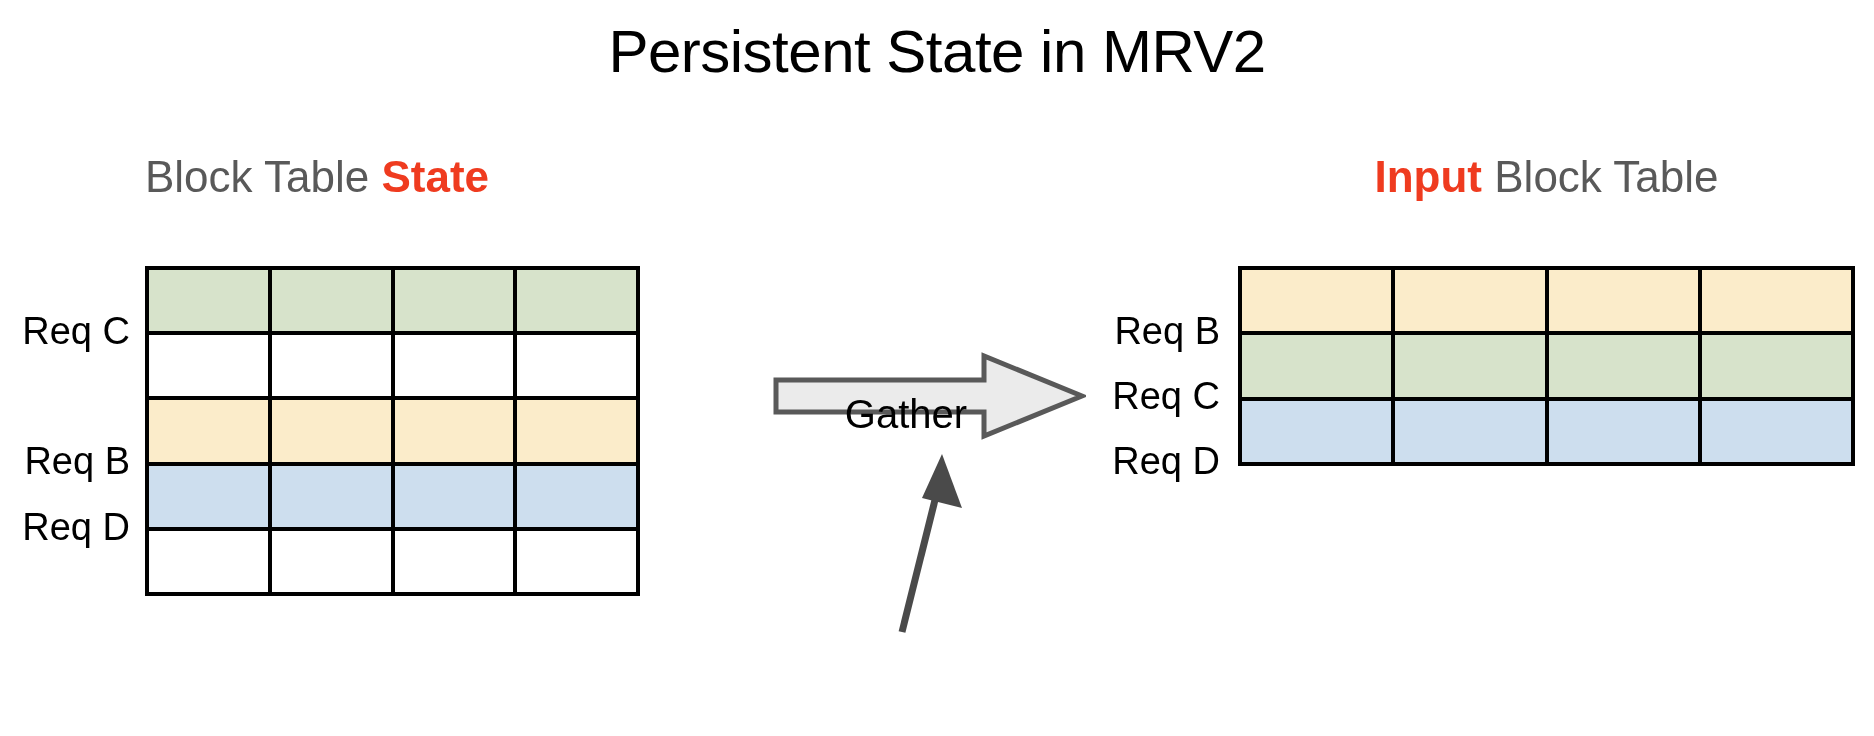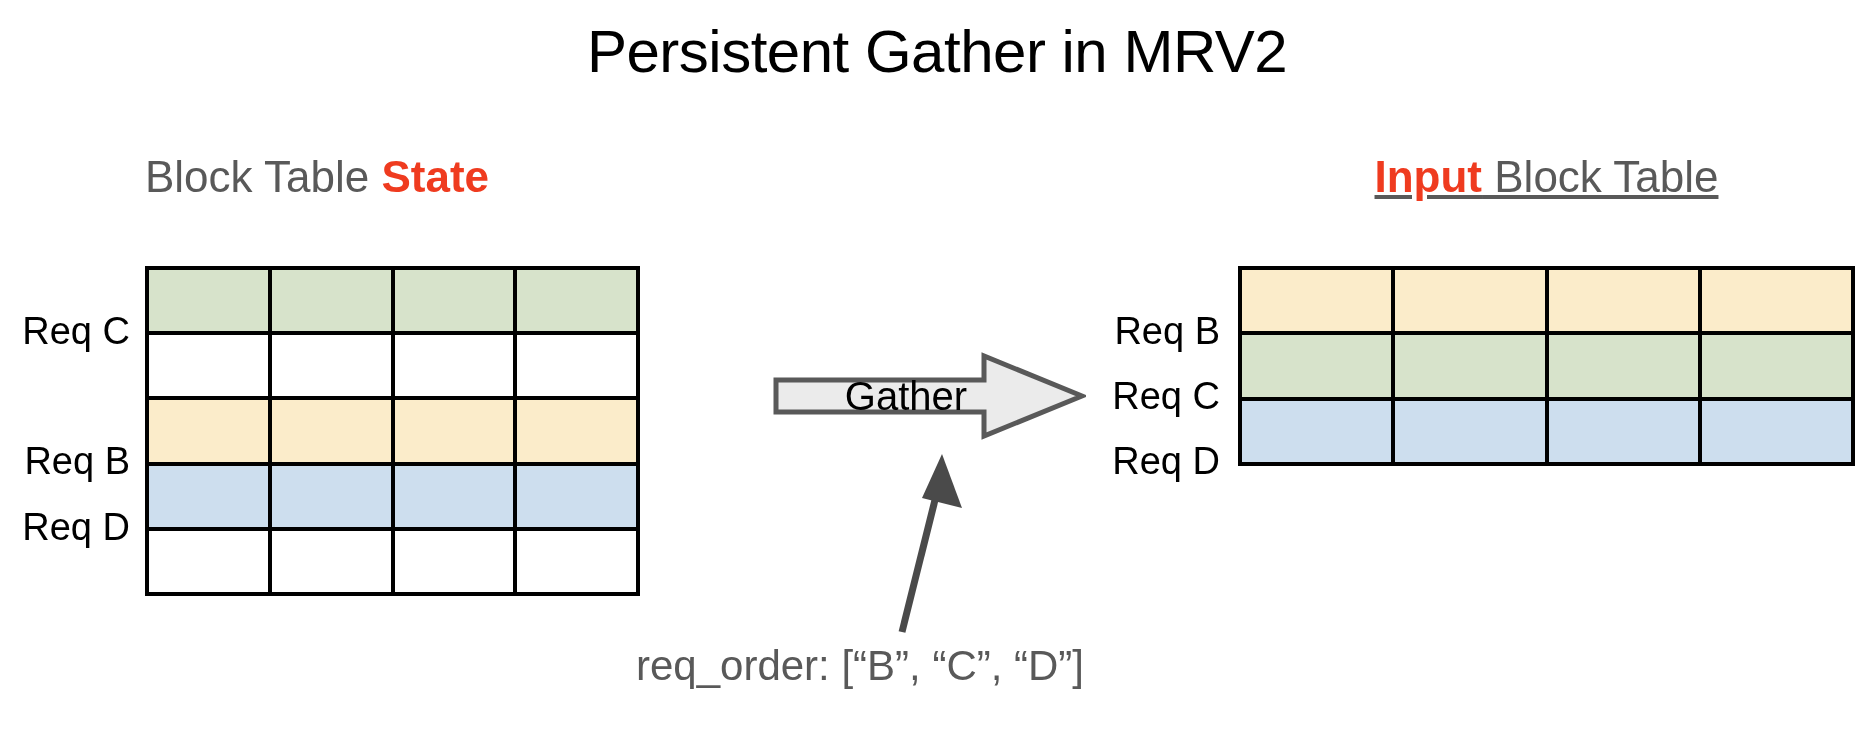--- a/index.html
+++ b/index.html
@@ -39,21 +39,21 @@
     font-size: 44px;
     line-height: 54px;
     color: #595959;
     white-space: nowrap;
   }
   .section-heading .accent {
     color: #ef3b1f;
     font-weight: bold;
   }
   #heading-left  { left: 145px;  top: 150px; width: 495px; text-align: left; }
-  #heading-right { left: 1238px; top: 150px; width: 617px; text-align: center; text-decoration: underline; }
+  #heading-right { left: 1238px; top: 150px; width: 617px; text-align: center; }
 
   
   .block-table {
     position: absolute;
     display: grid;
     background: #000000;
     border: 4px solid #000000;
     box-sizing: border-box;
     gap: 4px;
   }
@@ -92,21 +92,21 @@
   #gather-arrow {
     position: absolute;
     left: 772px;
     top: 350px;
     width: 314px;
     height: 92px;
   }
   #gather-label {
     position: absolute;
     left: 772px;
-    top: 366px;
+    top: 384px;
     width: 268px;
     height: 60px;
     display: flex;
     align-items: center;
     justify-content: center;
     font-size: 40px;
     color: #000000;
     white-space: nowrap;
   }
 
@@ -128,21 +128,21 @@
     line-height: 52px;
     color: #595959;
     white-space: nowrap;
   }
 </style>
 </head>
 <body>
 
 <div id="canvas">
 
-  <div id="title">Persistent Gather in MRV2</div>
+  <div id="title">Persistent State in MRV2</div>
 
   <div class="section-heading" id="heading-left">
     <span>Block Table </span><span class="accent">State</span>
   </div>
 
   <div class="section-heading" id="heading-right">
     <span class="accent">Input</span><span> Block Table</span>
   </div>
 
   <div class="block-table" id="table-left">
@@ -197,15 +197,14 @@
   <svg id="gather-arrow" viewBox="0 0 314 92">
     <polygon points="4,30 212,30 212,6 310,46 212,86 212,62 4,62" fill="#ebebeb" stroke="#595959" stroke-width="5" stroke-linejoin="miter"></polygon>
   </svg>
   <div id="gather-label">Gather</div>
 
   <svg id="req-order-arrow" viewBox="0 0 170 200">
     <line x1="12" y1="192" x2="48" y2="48" stroke="#4a4a4a" stroke-width="7" stroke-linecap="butt"></line>
     <polygon points="52,14 72,68 32,58" fill="#4a4a4a"></polygon>
   </svg>
 
-  <div id="req-order-text">req_order: [“B”, “C”, “D”]</div>
 
 </div>
 
 </body></html>

